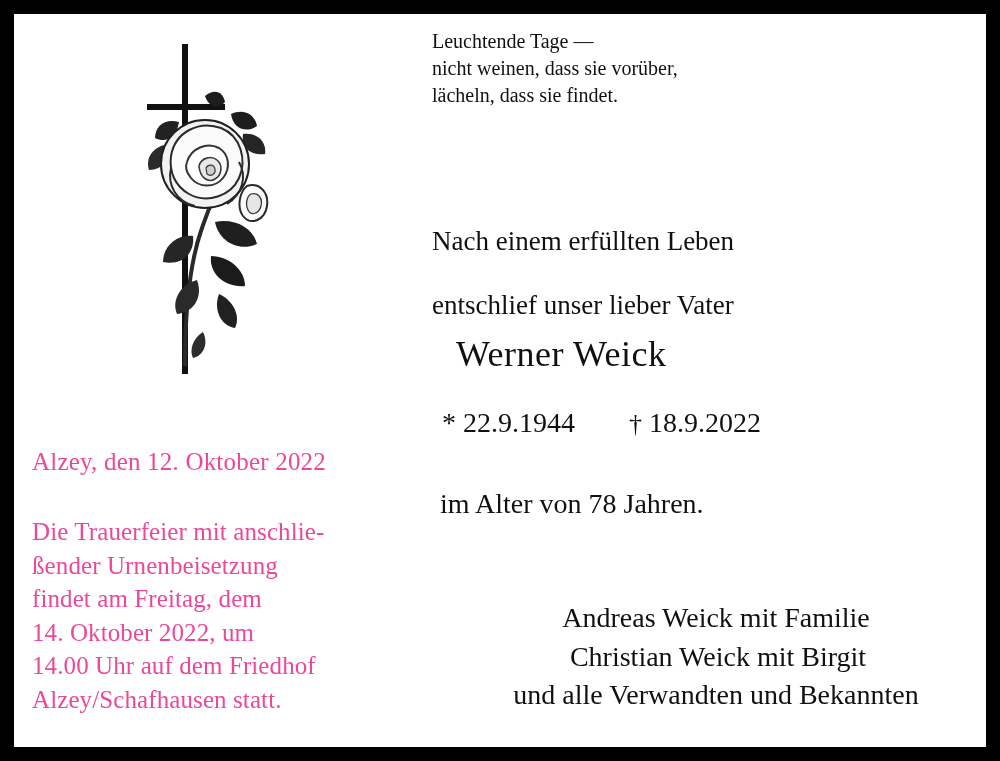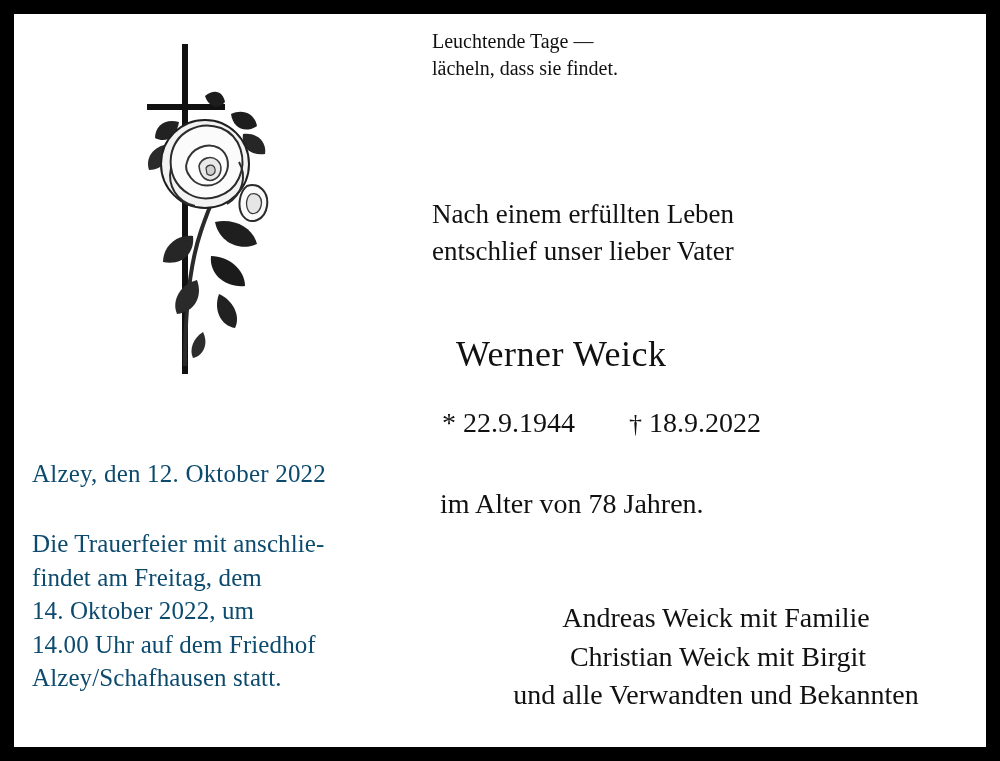--- a/index.html
+++ b/index.html
@@ -50,23 +50,23 @@
     left: 105px;
     top: 22px;
     width: 200px;
     height: 360px;
   }
   .emblem svg { display: block; }
 
   .left-text {
     position: absolute;
     left: 18px;
-    top: 444px;
+    top: 432px;
     width: 370px;
-    color: #0c4a6e;
+    color: #ec4899;
   }
   .left-date {
     font-size: 25px;
     line-height: 1.25;
     letter-spacing: 0.2px;
     margin-bottom: 38px;
     white-space: nowrap;
   }
   .left-notice {
     font-size: 25px;
@@ -96,21 +96,21 @@
   .poem .ln { display: block; white-space: nowrap; }
 
   .intro {
     position: absolute;
     left: 14px;
     top: 182px;
     width: 550px;
     font-size: 27px;
     line-height: 1.38;
   }
-  .intro .ln { display: block; white-space: nowrap; }
+  .intro .ln { display: block; white-space: nowrap; margin-top: 27px; }
 
   .name {
     position: absolute;
     left: 38px;
     top: 322px;
     width: 530px;
     font-size: 36px;
     line-height: 1.05;
     letter-spacing: 0.5px;
     white-space: nowrap;
@@ -195,32 +195,34 @@
           <path d="M78 244 C 62 248, 52 264, 58 278 C 76 276, 84 260, 78 244 Z" fill="#2a2a2a"></path>
           <path d="M100 258 C 114 264, 122 280, 116 292 C 102 290, 94 274, 100 258 Z" fill="#212121"></path>
           <path d="M84 296 C 74 302, 70 314, 74 322 C 84 320, 90 308, 84 296 Z" fill="#2d2d2d"></path>
         </svg>
       </div>
 
       <div class="left-text">
         <div class="left-date">Alzey, den 12. Oktober 2022</div>
         <div class="left-notice">
           <span class="ln">Die Trauerfeier mit anschlie-</span>
+          <span class="ln">ßender Urnenbeisetzung</span>
           <span class="ln">findet am Freitag, dem</span>
           <span class="ln">14. Oktober 2022, um</span>
           <span class="ln">14.00 Uhr auf dem Friedhof</span>
           <span class="ln">Alzey/Schafhausen statt.</span>
         </div>
       </div>
     </div>
 
     <div class="right-col">
 
       <div class="poem">
         <span class="ln">Leuchtende Tage —</span>
+        <span class="ln">nicht weinen, dass sie vorüber,</span>
         <span class="ln">lächeln, dass sie findet.</span>
       </div>
 
       <div class="intro">
         <span class="ln">Nach einem erfüllten Leben</span>
         <span class="ln">entschlief unser lieber Vater</span>
       </div>
 
       <div class="name">Werner Weick</div>
 

